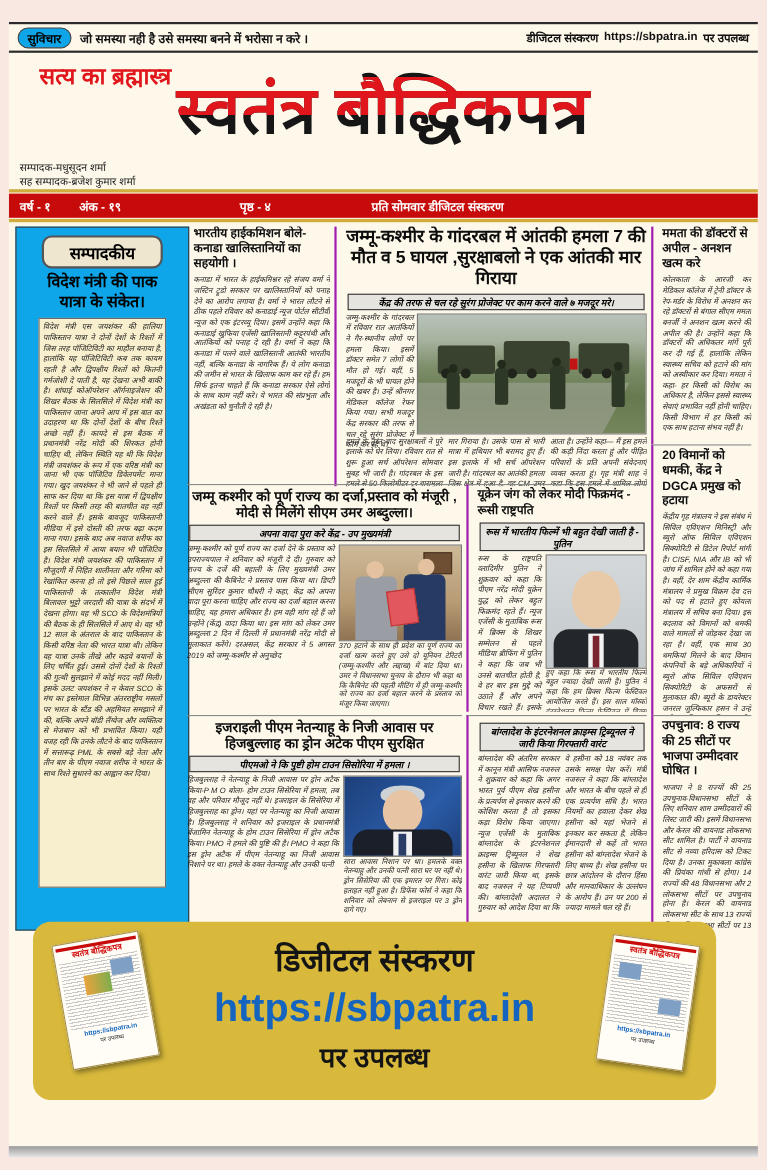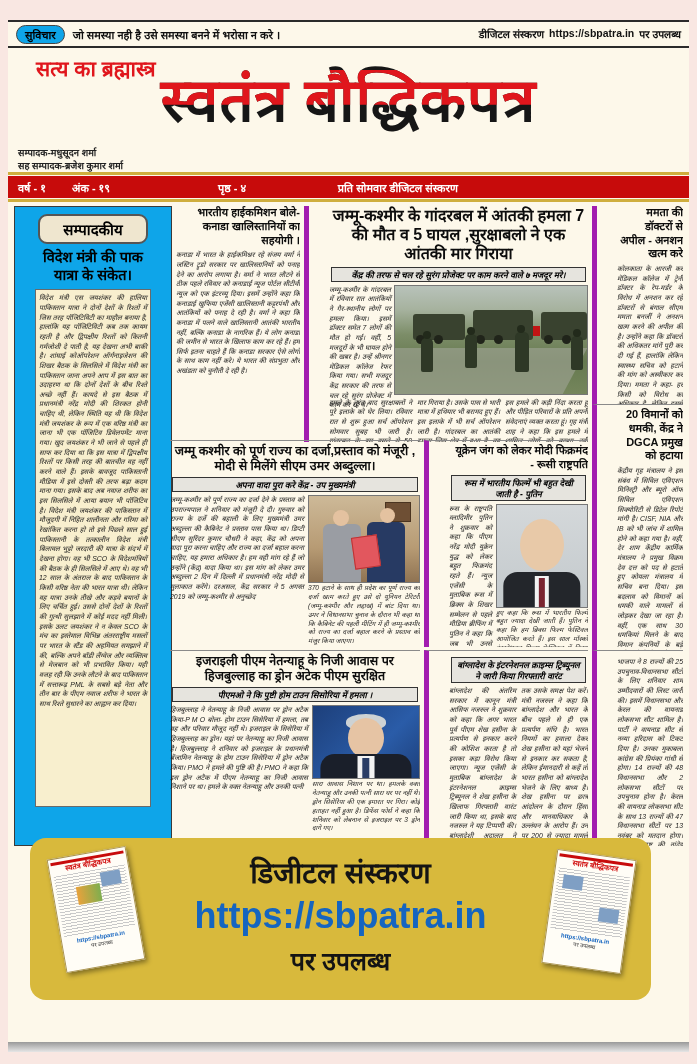--- a/index.html
+++ b/index.html
@@ -28,43 +28,43 @@
   
   .masthead { position:relative; height:124px; }
   .tagline {
     position:absolute; left:28px; top:6px; color:#e0161c;
     font-size:21px; font-weight:bold;
   }
   .title-wrap { position:absolute; left:0; right:0; top:22px; text-align:center; }
   .title-layer { font-size:60px; font-weight:bold; letter-spacing:1px; line-height:1.05; font-family:"Liberation Serif", serif; }
   .t-black { color:#161616; }
   .t-red { position:absolute; left:0; right:0; top:0; color:#e0161c; clip-path:inset(0 0 45% 0); }
-  .editors { position:absolute; left:10px; bottom:0; font-size:9.5px; font-weight:bold; color:#222; line-height:1.3; }
+  .editors { position:absolute; left:10px; bottom:0; font-size:9.5px; font-weight:normal; color:#222; line-height:1.3; }
   
   .goldline { height:3px; background:#cfae3e; }
   .dateline {
     height:22px; background:#c70b0b; color:#fff; display:flex; align-items:center;
     font-size:11px; font-weight:bold; padding:0 10px; margin:1px 0;
   }
   .dl-left { display:flex; gap:26px; width:200px; }
   .dl-center { flex:1; text-align:center; }
   .dl-right { display:flex; gap:30px; justify-content:space-between; width:240px; }
   
   .content { position:relative; margin:4px 6px 0 6px; height:642px; }
   .story { position:absolute; overflow:hidden; }
   .hl-main { font-size:16px; font-weight:bold; text-align:center; line-height:1.2; color:#0d0d0d; }
-  .hl { font-size:11px; font-weight:bold; text-align:right; line-height:1.25; color:#0d0d0d; }
+  .hl { font-size:11px; font-weight:bold; text-align:left; line-height:1.25; color:#0d0d0d; }
   .hl-md { font-size:12.5px; font-weight:bold; text-align:center; line-height:1.2; color:#0d0d0d; }
   .subhead {
     border:1px solid #333; background:#e6e4de; font-size:8.5px; font-weight:bold;
     font-style:italic; text-align:center; padding:1px 3px; margin:3px 2px;
   }
   .body { font-size:6.9px; font-style:italic; text-align:justify; line-height:1.4; color:#1a1a1a; }
   .caption { font-size:6.6px; font-style:italic; text-align:justify; line-height:1.35; color:#1a1a1a; margin-top:1px; }
-  .rule-l { border-left:5px solid #a21caf; padding-left:20px; }
+  .rule-l { border-left:2px solid #a21caf; padding-left:8px; }
   .rule-t { border-top:1px solid #8a8a8a; padding-top:3px; }
   
   .editorial {
     left:0; top:0; width:158px; height:640px; border:1.5px solid #3a3a3a;
     background:#0ea5e9; padding:5px 20px;
   }
   .ed-badge {
     display:block; margin:2px auto 4px auto; width:110px; text-align:center;
     border:2px solid #555; border-radius:9px; background:#efe6cf;
     font-size:15px; font-weight:bold; padding:3px 0;
@@ -255,20 +255,21 @@
       <div class="hl">ममता की डॉक्टरों से अपील - अनशन खत्म करे</div>
       <div class="body" style="margin-top:3px;">कोलकाता के आरजी कर मेडिकल कॉलेज में ट्रेनी डॉक्टर के रेप-मर्डर के विरोध में अनशन कर रहे डॉक्टरों से बंगाल सीएम ममता बनर्जी ने अनशन खत्म करने की अपील की है। उन्होंने कहा कि डॉक्टरों की अधिकतर मांगें पूरी कर दी गई हैं, हालांकि लेकिन स्वास्थ्य सचिव को हटाने की मांग को अस्वीकार कर दिया। ममता ने कहा- हर किसी को विरोध का अधिकार है, लेकिन इससे स्वास्थ्य सेवाएं प्रभावित नहीं होनी चाहिए। किसी विभाग में हर किसी को एक साथ हटाना संभव नहीं है।</div>
     </div>
 
     <div class="story rule-l rule-t" style="left:578px; top:198px; width:91px; height:246px;">
       <div class="hl">20 विमानों को धमकी, केंद्र ने DGCA प्रमुख को हटाया</div>
       <div class="body" style="margin-top:3px;">केंद्रीय गृह मंत्रालय ने इस संबंध में सिविल एविएशन मिनिस्ट्री और ब्यूरो ऑफ सिविल एविएशन सिक्योरिटी से डिटेल रिपोर्ट मांगी है। CISF, NIA और IB को भी जांच में शामिल होने को कहा गया है। वहीं, देर शाम केंद्रीय कार्मिक मंत्रालय ने प्रमुख विक्रम देव दत्त को पद से हटाते हुए कोयला मंत्रालय में सचिव बना दिया। इस बदलाव को विमानों को धमकी वाले मामलों से जोड़कर देखा जा रहा है। वहीं, एक साथ 30 धमकियां मिलने के बाद विमान कंपनियों के बड़े अधिकारियों ने ब्यूरो ऑफ सिविल एविएशन सिक्योरिटी के अफसरों से मुलाकात की। ब्यूरो के डायरेक्टर जनरल जुल्फिकार हसन ने उन्हें भरोसा दिलाया कि भारतीय आकाश पूरी तरह सुरक्षित है।</div>
     </div>
 
     <div class="story rule-l rule-t" style="left:578px; top:444px; width:91px; height:196px;">
+      <div class="hl">उपचुनाव: 8 राज्य की 25 सीटों पर भाजपा उम्मीदवार घोषित ।</div>
       <div class="body" style="margin-top:3px;">भाजपा ने 8 राज्यों की 25 उपचुनाव-विधानसभा सीटों के लिए शनिवार शाम उम्मीदवारों की लिस्ट जारी की। इसमें विधानसभा और केरल की वायनाड लोकसभा सीट शामिल है। पार्टी ने वायनाड सीट से नव्या हरिदास को टिकट दिया है। उनका मुकाबला कांग्रेस की प्रियंका गांधी से होगा। 14 राज्यों की 48 विधानसभा और 2 लोकसभा सीटों पर उपचुनाव होना है। केरल की वायनाड लोकसभा सीट के साथ 13 राज्यों की 47 विधानसभा सीटों पर 13 नवंबर को मतदान होगा। वहीं, महाराष्ट्र की नांदेड़ लोकसभा सीट और उत्तराखंड की केदारनाथ विधानसभा सीट पर 20 नवंबर को वोटिंग होगी। सभी के नतीजे 23 नवंबर को आएंगे।</div>
     </div>
   </div>
 </div>
 
 <div class="banner">
   <div class="thumb thumb-l">
     <div class="t-redbar"></div>
     <div class="t-title">स्वतंत्र बौद्धिकपत्र</div>
     <div class="t-lines">

